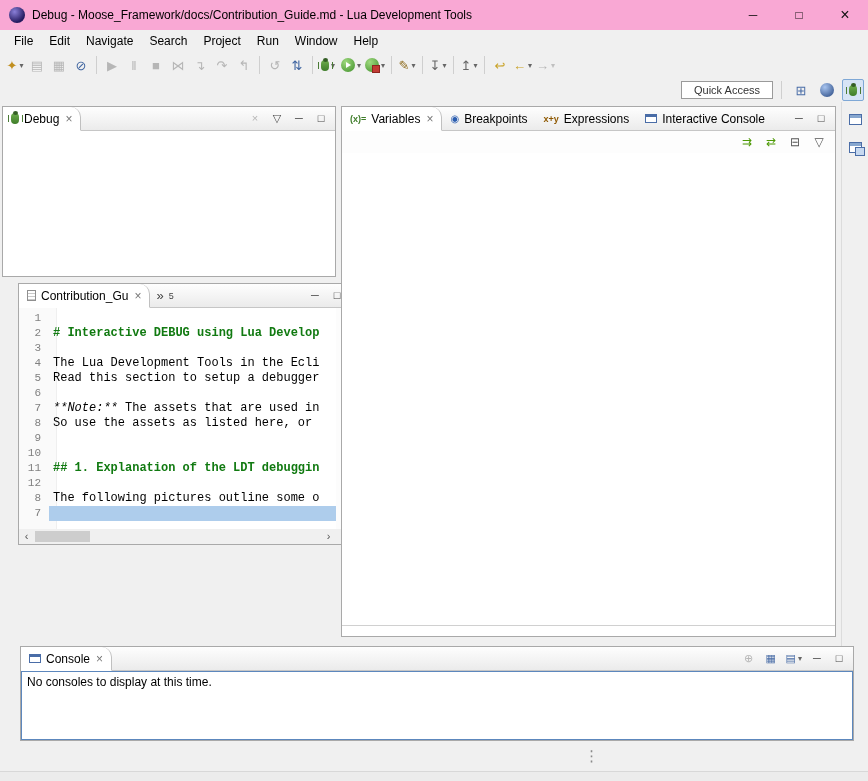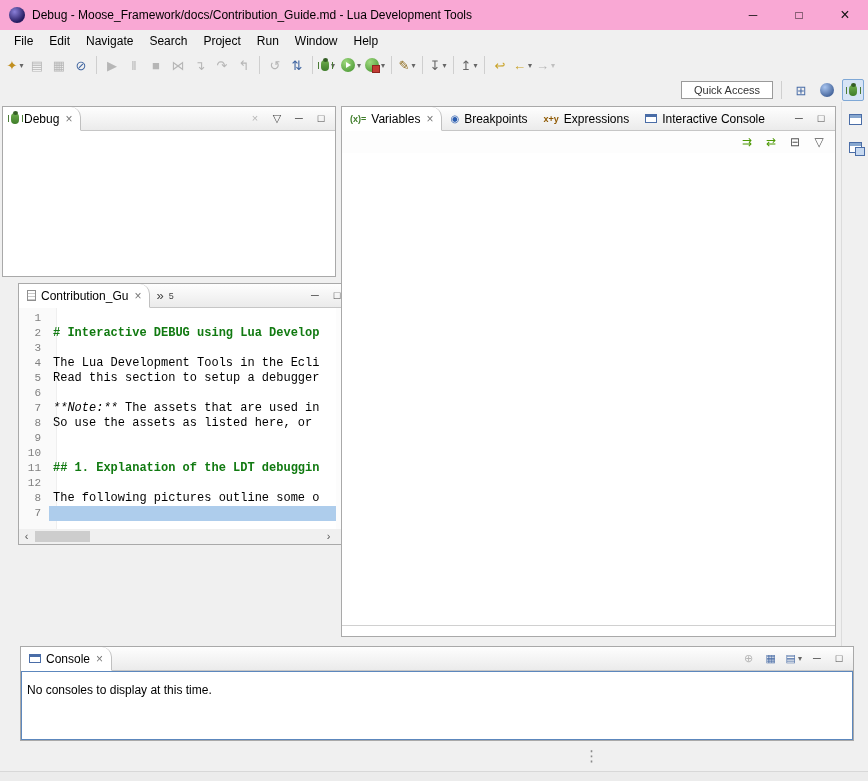--- a/index.html
+++ b/index.html
@@ -88,21 +88,21 @@
     padding:2px 0; color:#9a9a9a; font-size:8px; font-family:"Liberation Sans",sans-serif; }
   .hscroll { position:absolute; left:0; right:15px; bottom:0; height:15px; background:#f0f0f0;
     display:flex; align-items:center; justify-content:space-between; color:#555;
     font-family:"Liberation Sans",sans-serif; position:absolute; }
   .hscroll .arr { width:15px; text-align:center; font-size:11px; line-height:15px; }
   .hthumb { position:absolute; left:16px; top:2px; height:11px; width:55px; background:#cdcdcd; }
   .sb-corner { position:absolute; right:0; bottom:0; width:15px; height:15px; background:#f0f0f0; }
   
   .console-view { left:2px; top:646px; width:834px; height:95px;margin-left:18px; }
   .console-content { flex:1; border:1px solid var(--console-border,#5c87bd); background:#fff;
-    padding:11px 5px; font-size:12px; }
+    padding:3px 5px; font-size:12px; }
   
   .right-rail { position:absolute; top:102px; right:0; width:27px; height:663px;
     background:#f0f0f0; border-left:1px solid #dcdcdc; display:flex; flex-direction:column;
     align-items:center; padding-top:8px; gap:10px; }
   .rail-btn { width:20px; height:18px; display:flex; align-items:center; justify-content:center; }
   .win-ic { display:block; width:13px; height:11px; border:1px solid #4a6da7; background:#fff;
     position:relative; }
   .win-ic::before { content:""; position:absolute; left:0; right:0; top:0; height:3px;
     background:#87a7cf; }
   .win-ic.stack::after { content:""; position:absolute; right:-4px; bottom:-4px; width:8px;

